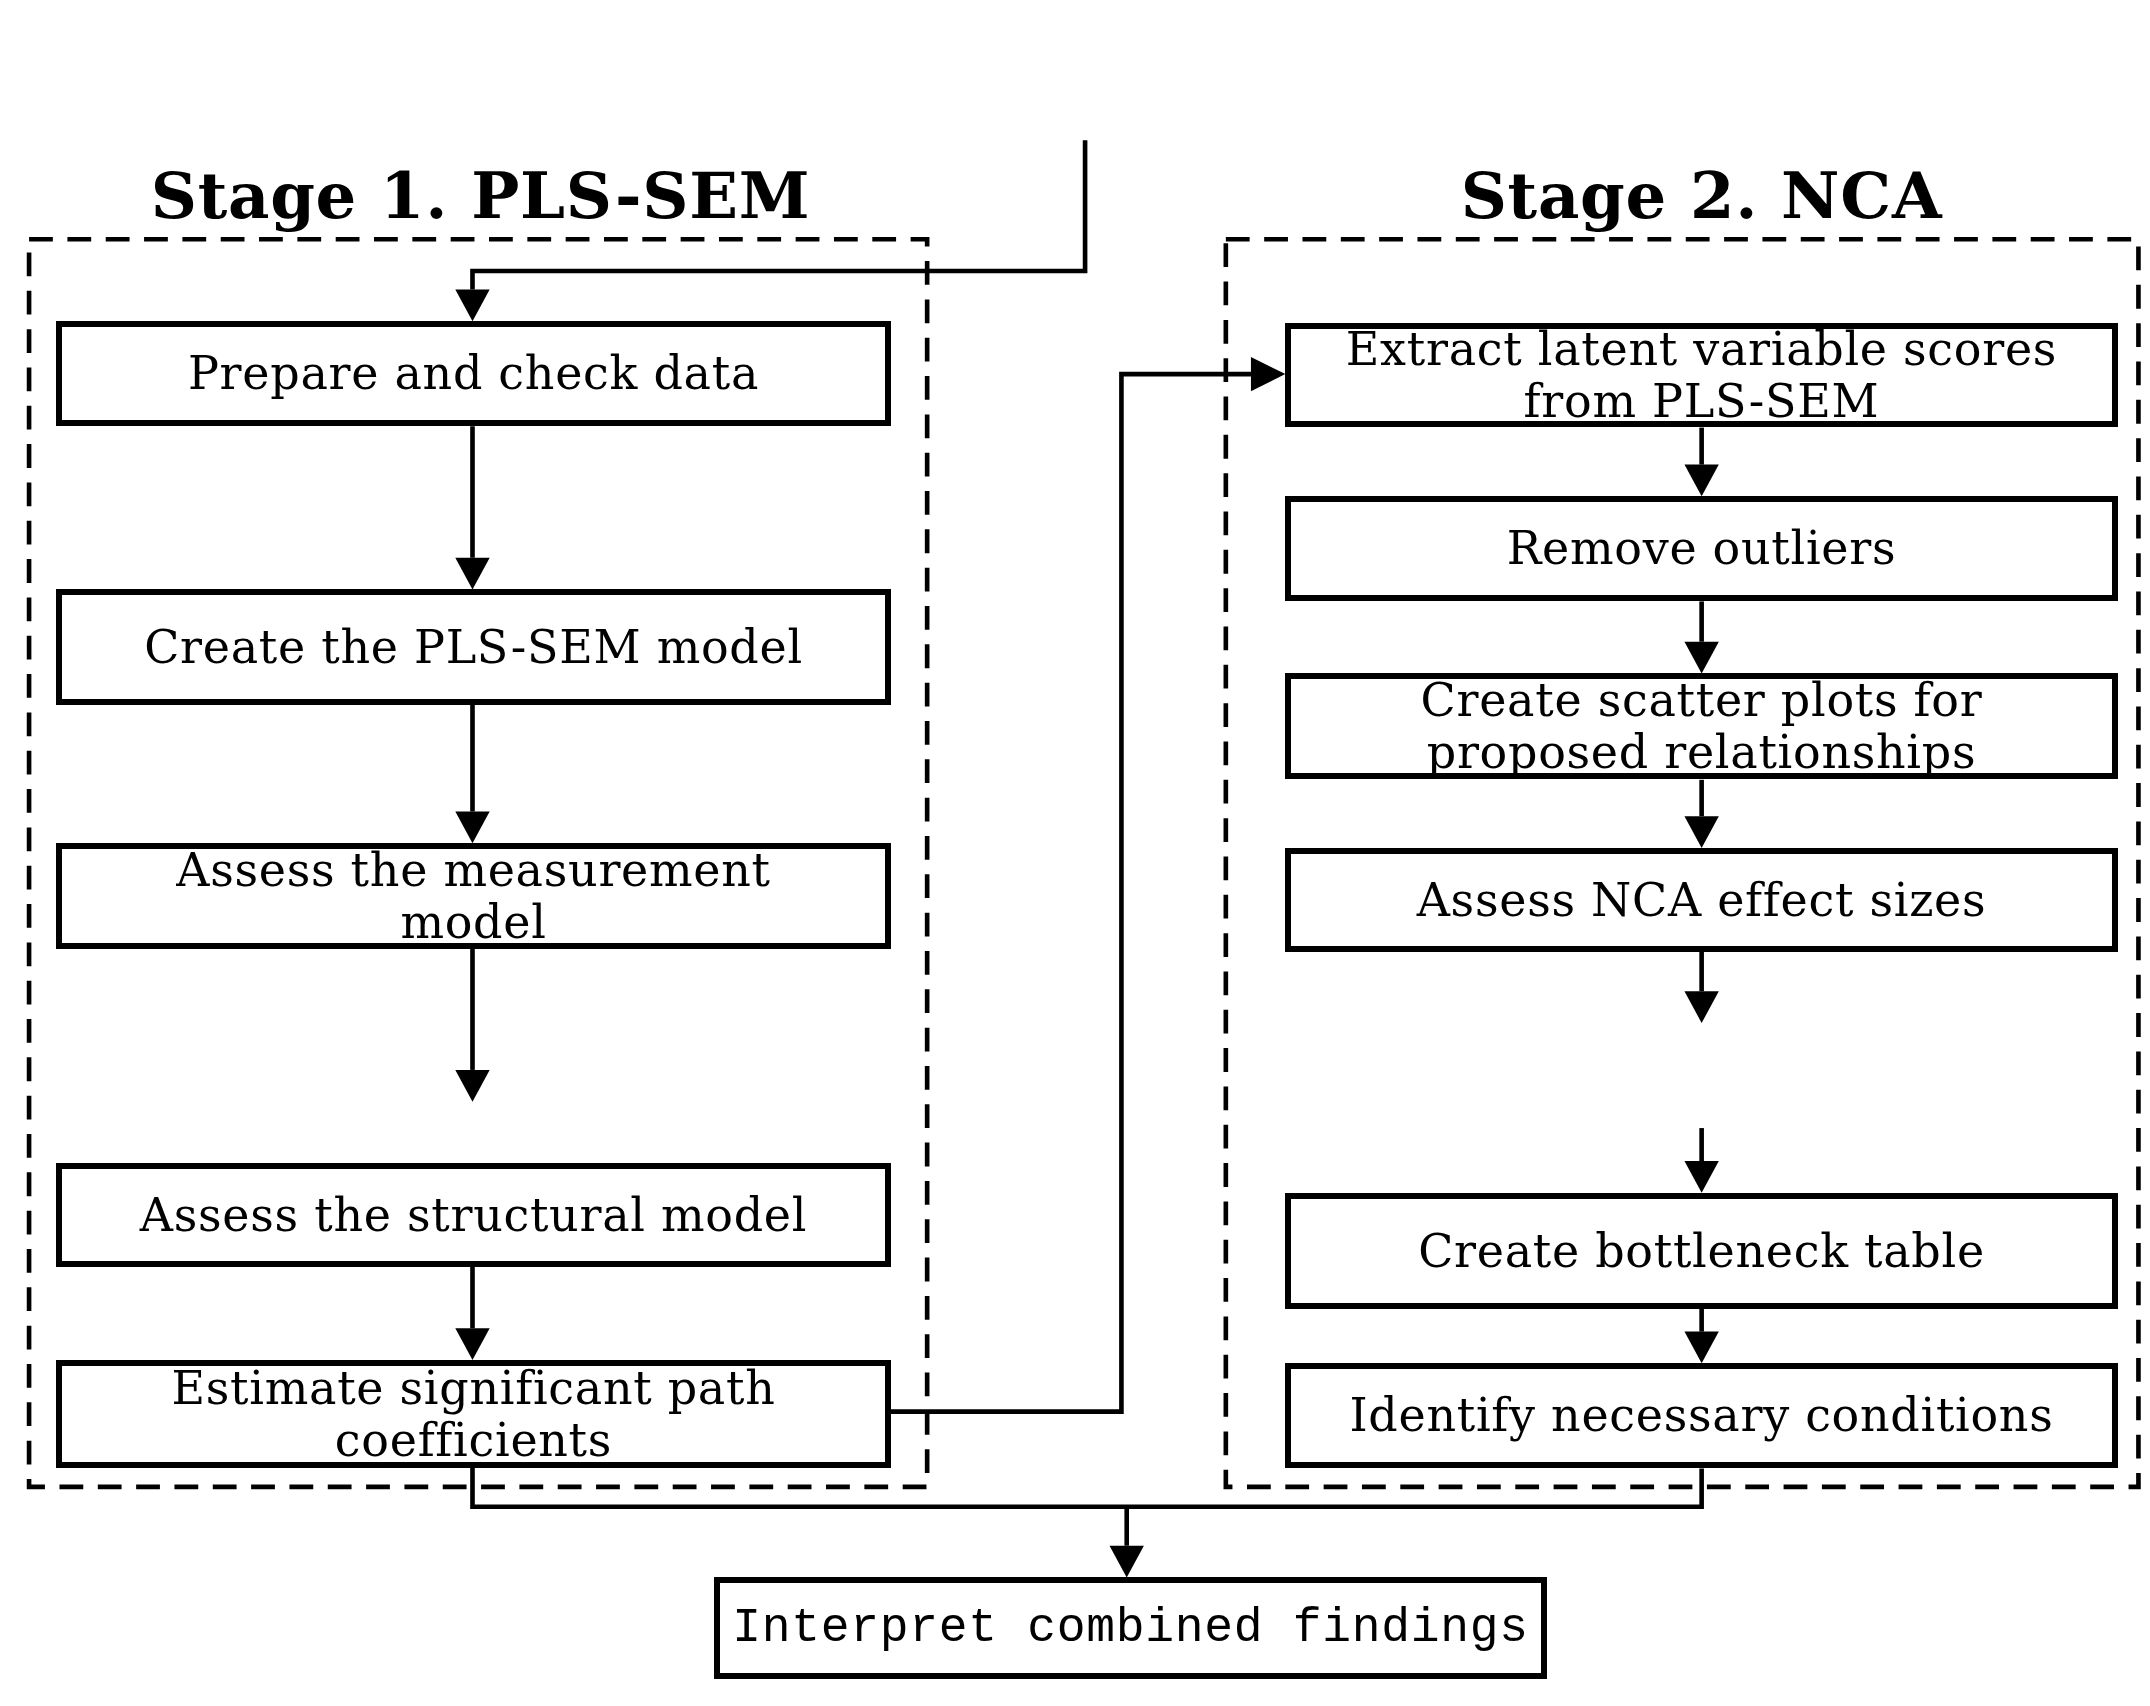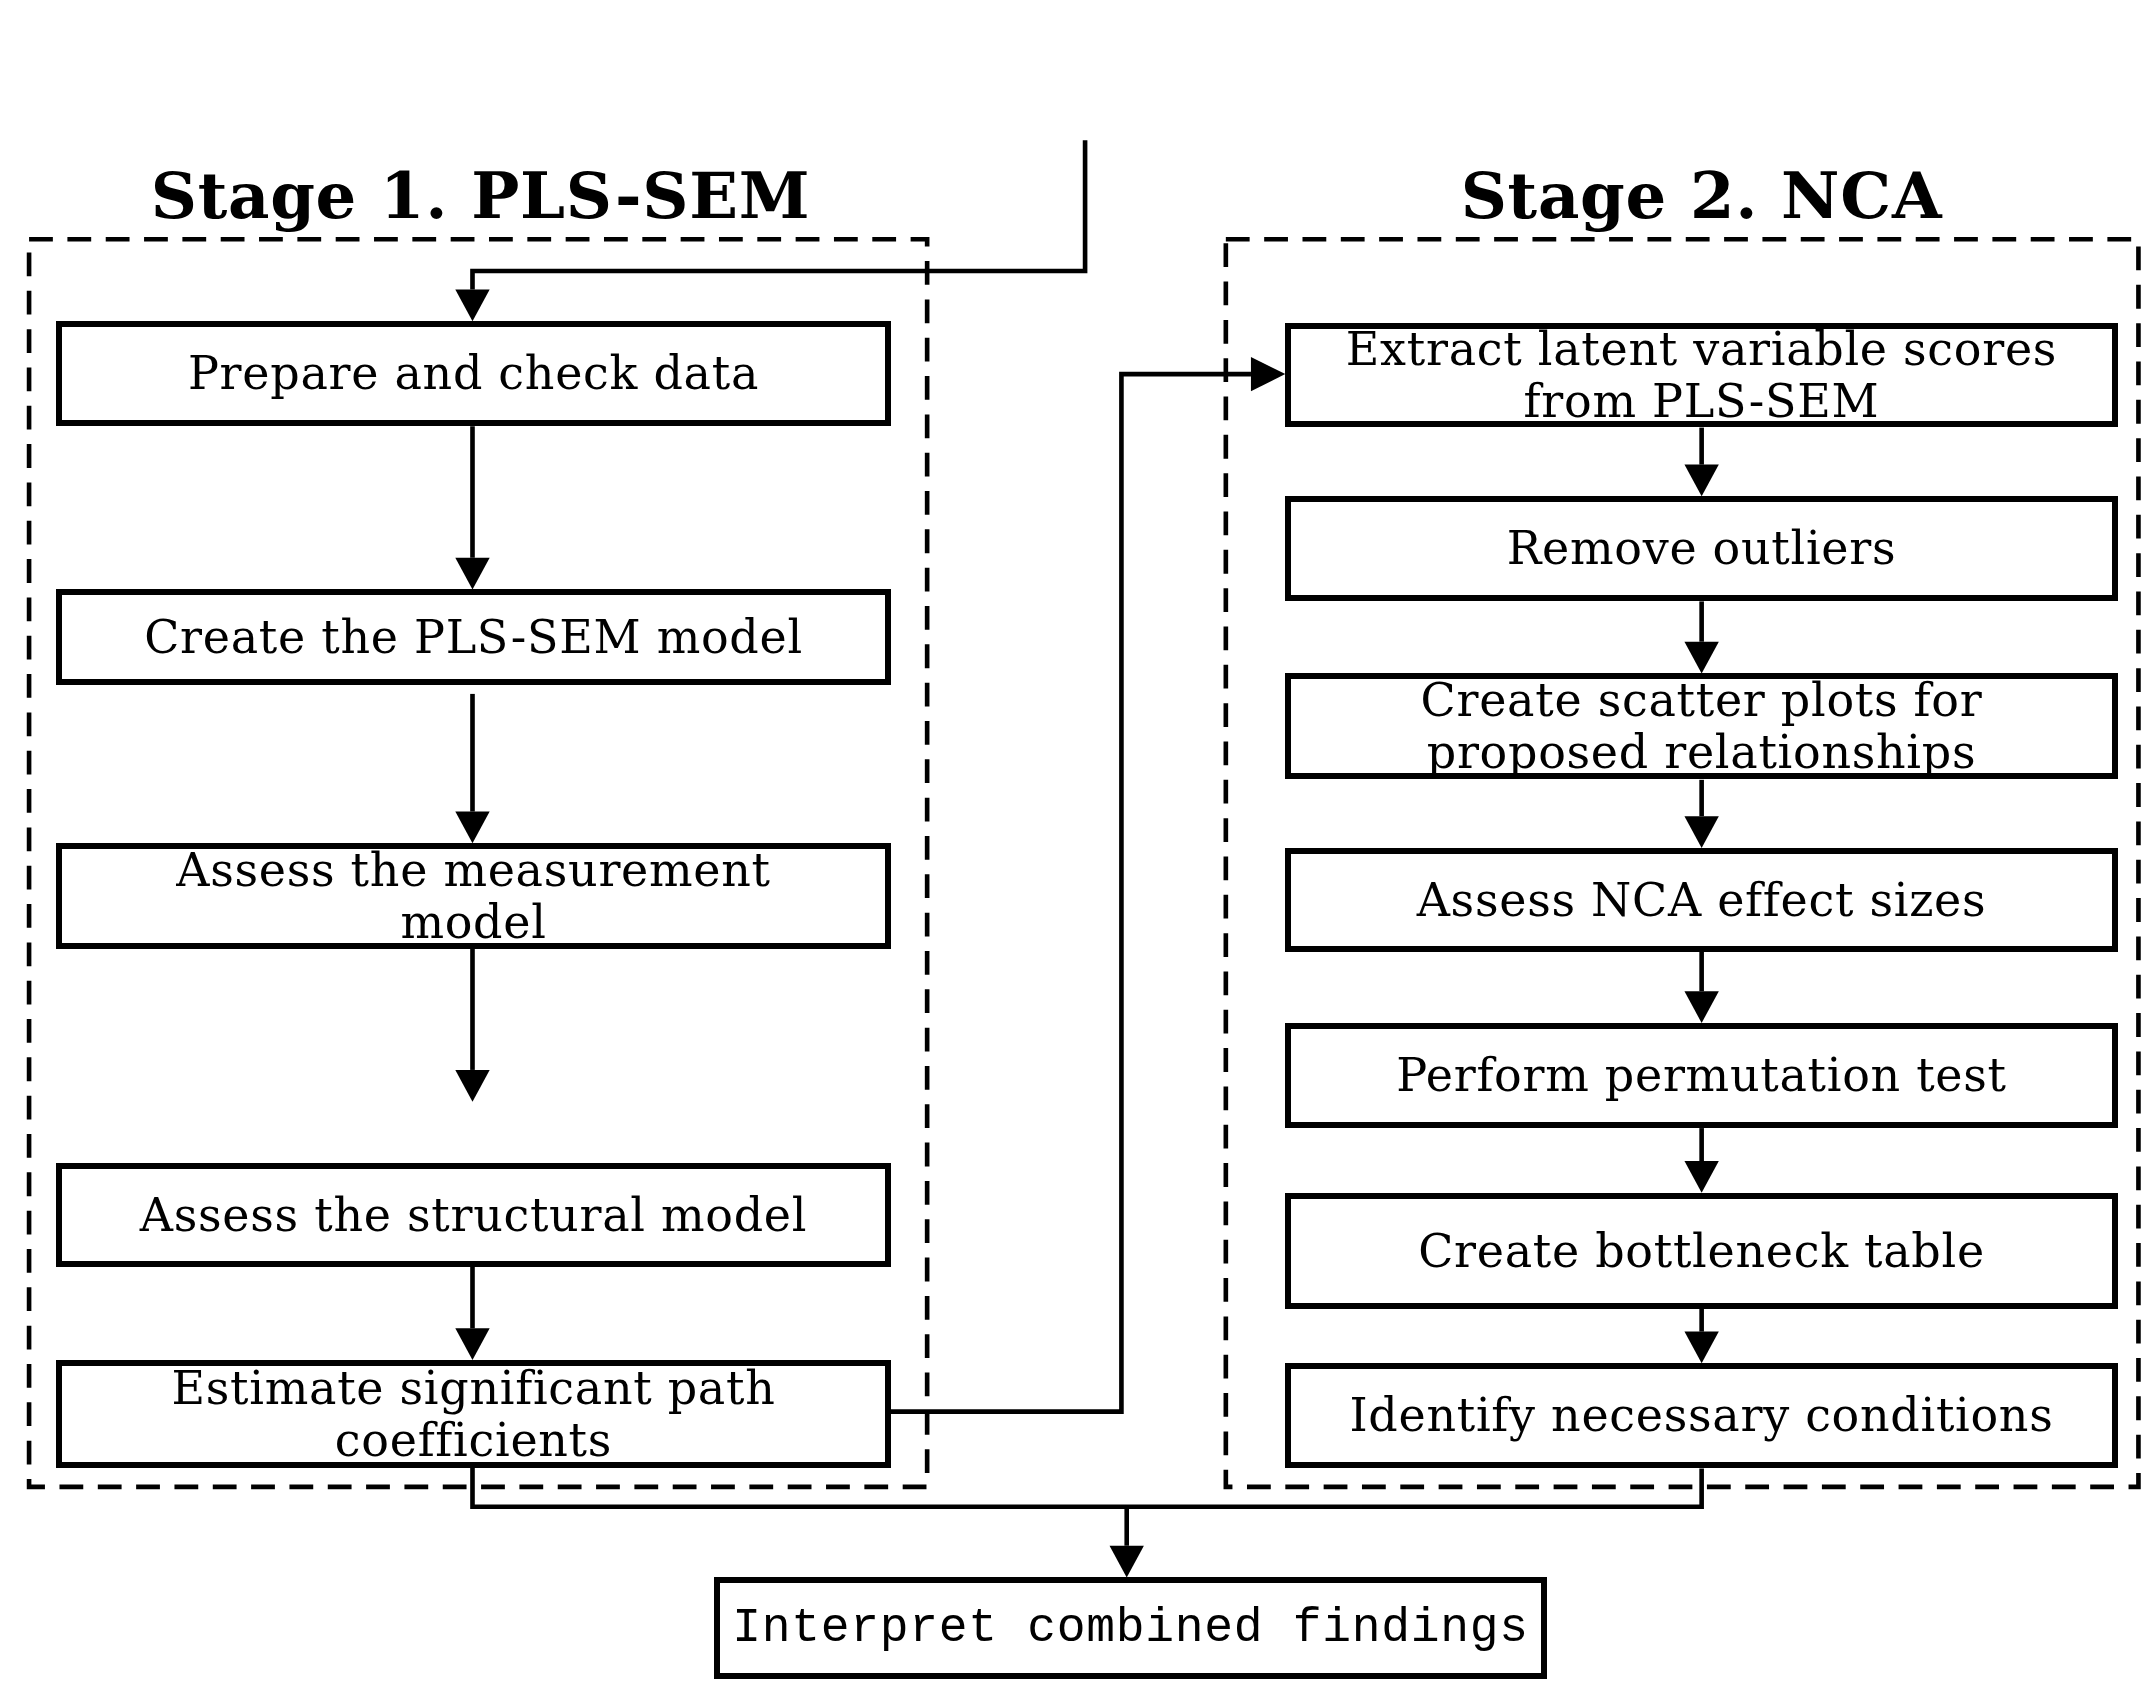--- a/index.html
+++ b/index.html
@@ -40,21 +40,21 @@
   }
   
   #node-define   { left: 677px; top: 20.5px;   width: 834px; height: 120px; }
   #node-interpret{ left: 714px; top: 1577px; width: 833px; height: 102px; font-size: 48px; font-family: Liberation Mono, monospace; }
   
   #stage1-label { left: 150px;  top: 176px; width: 661px; height: 57px; }
   #stage2-label { left: 1371px; top: 176px; width: 661px; height: 57px; }
   
   .l-node { left: 56px; width: 835px; }
   #l1 { top: 321px;  height: 105px; }
-  #l2 { top: 589px;  height: 96px; }
+  #l2 { top: 589px;  height: 116px; }
   #l3 { top: 843px; height: 106px; }
   #l4 { top: 1163px; height: 104px; }
   #l5 { top: 1360px; height: 108px; }
   
   .r-node { left: 1285px; width: 833px; }
   #r1 { top: 323px;  height: 104px; }
   #r2 { top: 496px;  height: 105px; }
   #r3 { top: 673px; height: 106px; }
   #r4 { top: 848px; height: 104px; }
   #r5 { top: 1023px; height: 105px; }
@@ -118,20 +118,19 @@
   <div class="node l-node" id="l4">Assess the structural model</div>
   <div class="node l-node" id="l5">Estimate significant path
 coefficients</div>
 
   <div class="node r-node" id="r2">Remove outliers</div>
   <div class="node r-node" id="r1">Extract latent variable scores
 from PLS-SEM</div>
   <div class="node r-node" id="r3">Create scatter plots for
 proposed relationships</div>
   <div class="node r-node" id="r4">Assess NCA effect sizes</div>
-  <div class="node r-node" id="r5">Perform permutation test</div>
   <div class="node r-node" id="r6">Create bottleneck table</div>
   <div class="node r-node" id="r7">Identify necessary conditions</div>
 
   <div class="node" id="node-interpret">Interpret combined findings</div>
 
 </div>
 
 
 </body></html>

